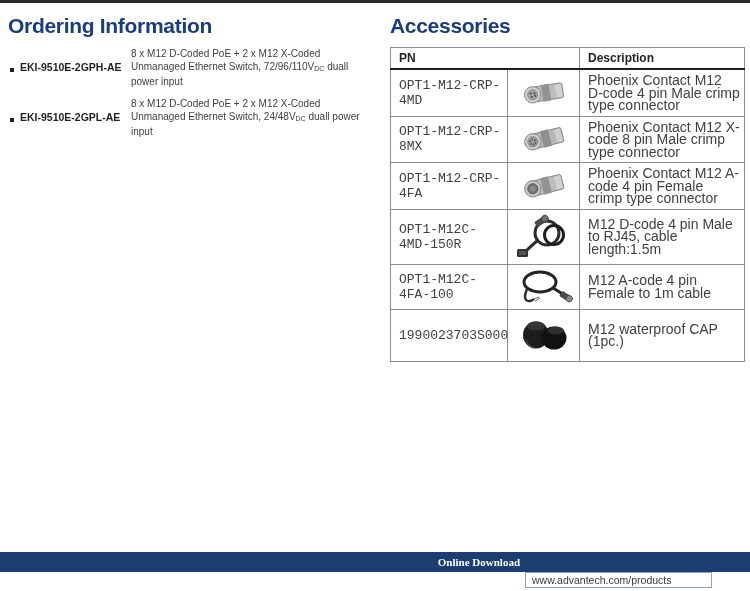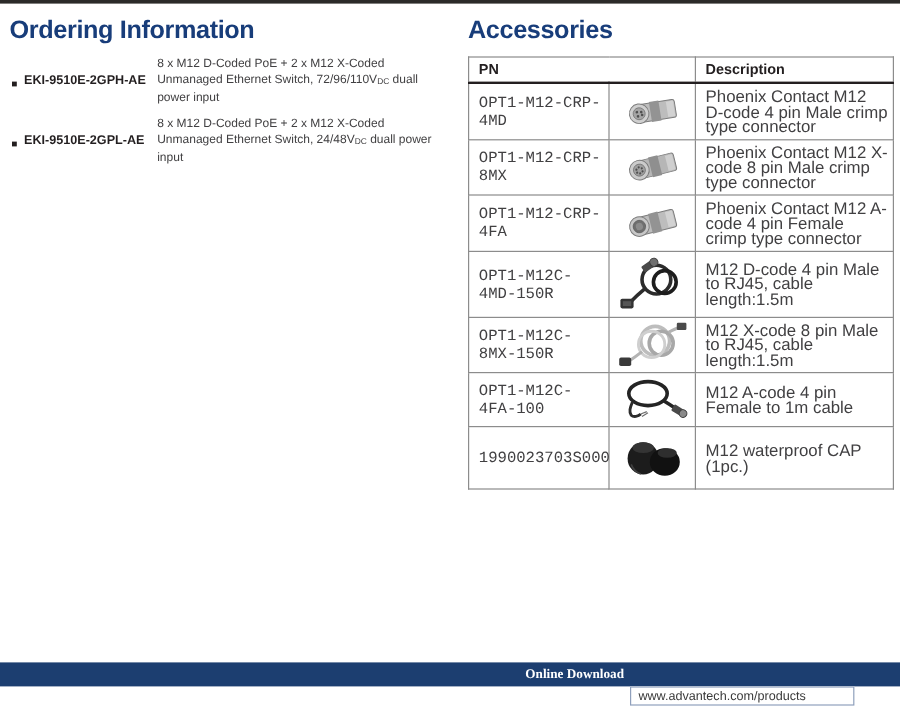--- a/index.html
+++ b/index.html
@@ -155,35 +155,20 @@
               <rect x="6" y="37" width="7" height="4" fill="#555555"></rect>
               <g transform="rotate(-35 27 8)">
                 <rect x="22" y="5" width="10" height="6" rx="1" fill="#4a4a4a"></rect>
                 <circle cx="33" cy="8" r="3.4" fill="#6f6f6f" stroke="#3c3c3c" stroke-width="0.8"></circle>
               </g>
             </svg>
           </td>
           <td class="desc-cell">M12 D-code 4 pin Male to RJ45, cable length:1.5m</td>
         </tr>
 
-        <tr style="height:45px">
-          <td class="pn-cell">OPT1-M12C-8MX-150R</td>
-          <td class="img-cell">
-            <svg width="62" height="40" viewBox="0 0 62 40">
-              <circle cx="33" cy="17" r="12" fill="none" stroke="#bdbdbd" stroke-width="3"></circle>
-              <circle cx="38" cy="19" r="10" fill="none" stroke="#a8a8a8" stroke-width="3"></circle>
-              <circle cx="30" cy="20" r="11" fill="none" stroke="#cfcfcf" stroke-width="2.4"></circle>
-              <path d="M22 26 C17 30 14 32 11 34" fill="none" stroke="#b3b3b3" stroke-width="2.6"></path>
-              <rect x="3" y="31" width="10" height="7" rx="1.5" fill="#3a3a3a"></rect>
-              <path d="M44 10 C48 8 50 7 53 6" fill="none" stroke="#b3b3b3" stroke-width="2.6"></path>
-              <rect x="51" y="2" width="8" height="6" rx="1" fill="#4a4a4a"></rect>
-            </svg>
-          </td>
-          <td class="desc-cell">M12 X-code 8 pin Male to RJ45, cable length:1.5m</td>
-        </tr>
 
         <tr style="height:45px">
           <td class="pn-cell">OPT1-M12C-4FA-100</td>
           <td class="img-cell">
             <svg width="62" height="40" viewBox="0 0 62 40">
               <ellipse cx="27" cy="15" rx="16" ry="10" fill="none" stroke="#242424" stroke-width="3"></ellipse>
               <path d="M40 21 C45 24 48 26 51 28" fill="none" stroke="#242424" stroke-width="3"></path>
               <g transform="rotate(32 52 29)">
                 <rect x="47" y="26" width="9" height="6" rx="1" fill="#4a4a4a"></rect>
                 <circle cx="57" cy="29" r="3.2" fill="#8a8a8a" stroke="#3c3c3c" stroke-width="0.8"></circle>

